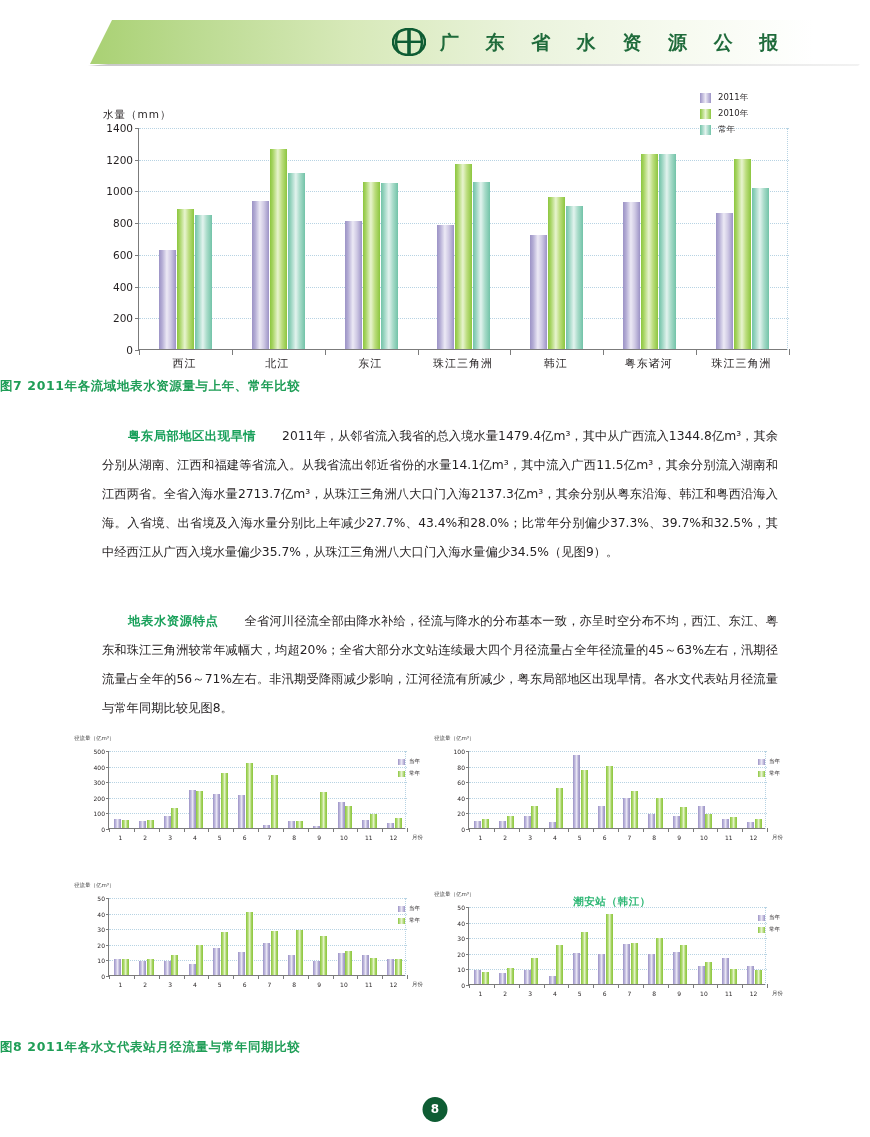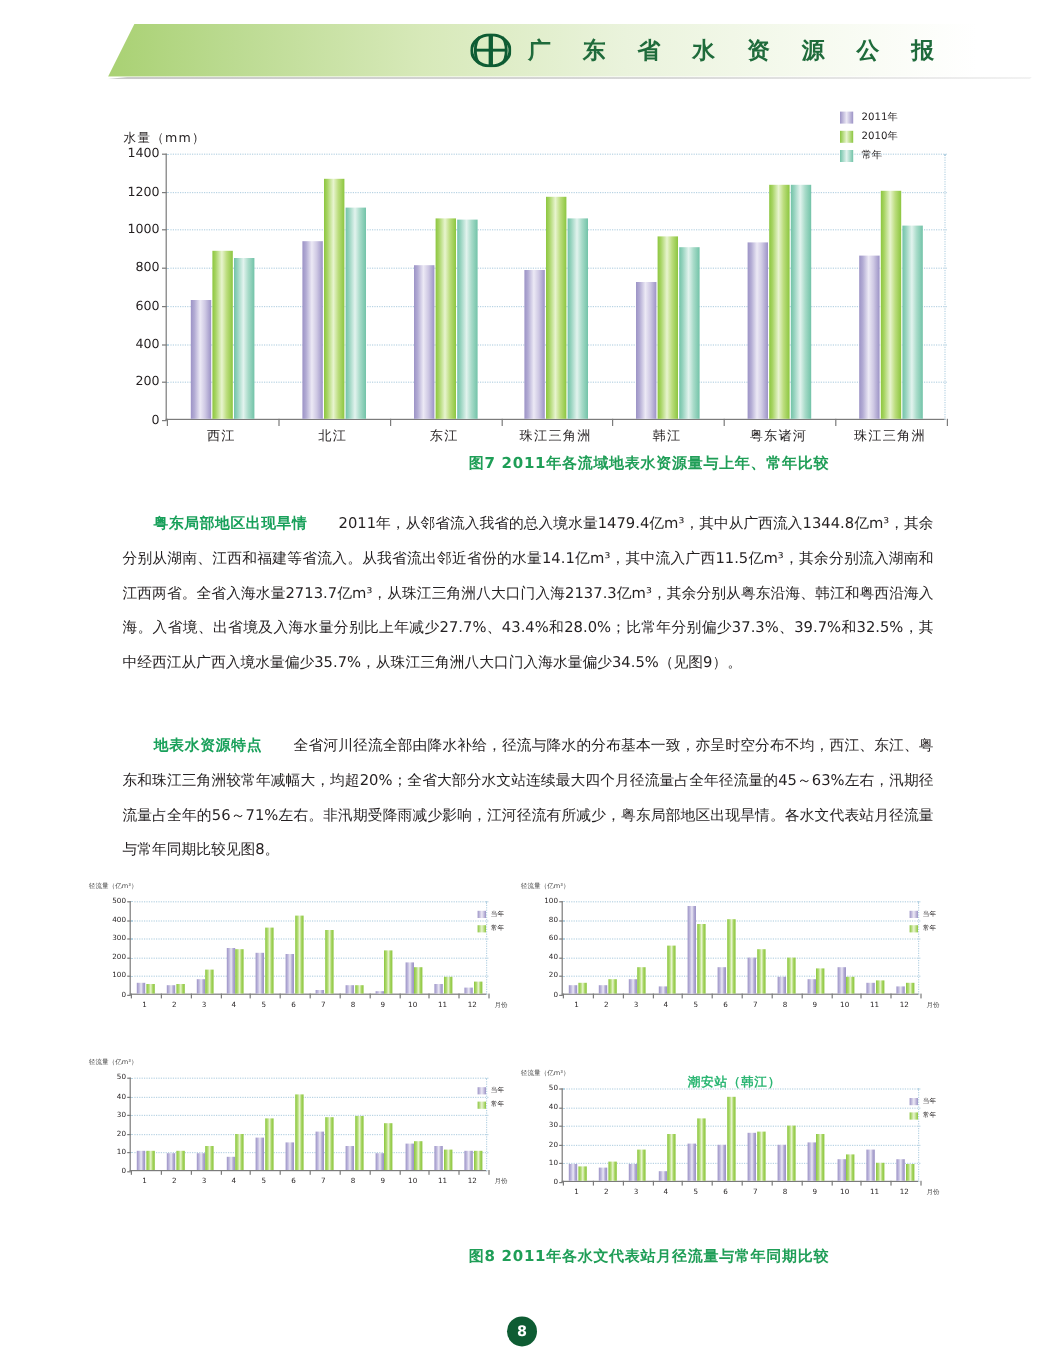--- a/index.html
+++ b/index.html
@@ -88,21 +88,21 @@
   }
   .legend7{position:absolute;left:700px;top:5px;}
   .legend7 .row{display:flex;align-items:center;height:13px;margin-bottom:3px;}
   .lg-sw{width:11px;height:10px;margin-right:7px;}
   .lg-sw.s0{background:linear-gradient(to right,#9c93c6 0%,#ece9f5 50%,#9c93c6 100%);}
   .lg-sw.s1{background:linear-gradient(to right,#8cc63f 0%,#e8f4cf 50%,#8cc63f 100%);}
   .lg-sw.s2{background:linear-gradient(to right,#72c3a8 0%,#e2f3ee 50%,#72c3a8 100%);}
   .lg-tx{font-size:8.5px;color:#231f20;}
 
   .fig-caption{
-    position:absolute;width:691px;text-align:right;
+    position:absolute;width:691px;text-align:left;
     font-size:12.5px;color:#1f9e57;font-weight:bold;letter-spacing:0.6px;
   }
 
   
   .para{
     position:absolute;left:102px;width:676px;
     font-size:12.3px;line-height:29px;color:#231f20;
     text-align:justify;text-justify:inter-ideograph;
   }
   .para .lead{color:#18a05a;font-weight:bold;letter-spacing:0.5px;}

